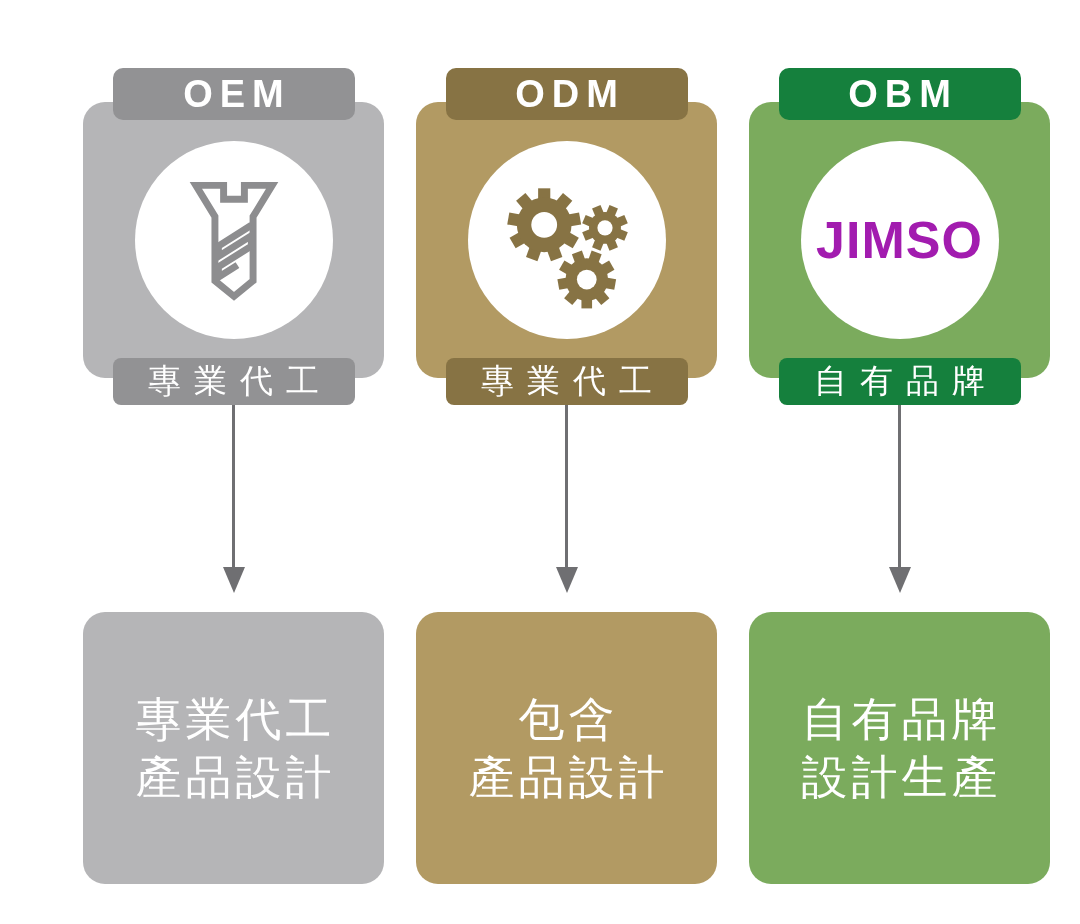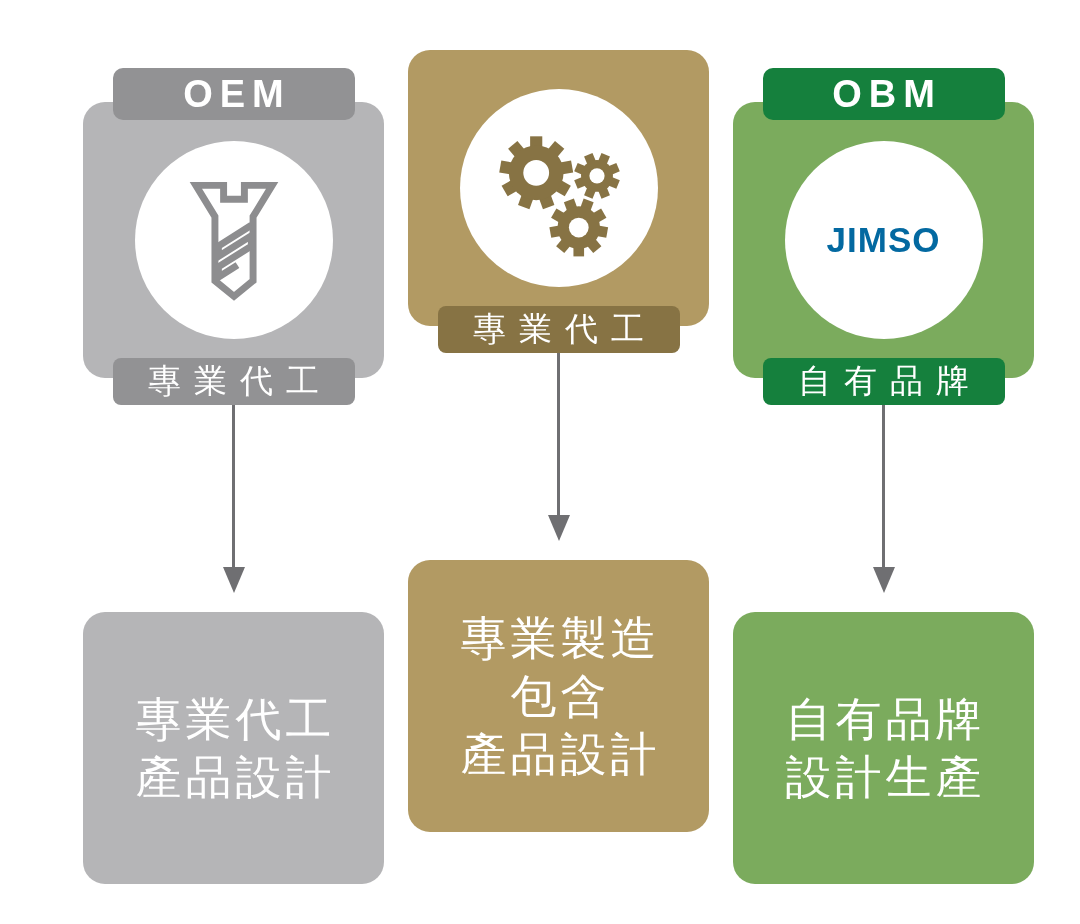--- a/index.html
+++ b/index.html
@@ -1,20 +1,20 @@
 <!DOCTYPE html>
 <html><head>
 <meta charset="utf-8">
 <style>
   html,body{margin:0;padding:0;background:#ffffff;}
   .canvas{
     position:relative;width:1080px;height:924px;background:#ffffff;
     font-family:"Liberation Sans",sans-serif;overflow:hidden;
   }
-  .columns{position:absolute;left:83px;top:68px;display:flex;gap:24px;}
+  .columns{position:absolute;left:83px;top:68px;display:flex;gap:32px;}
   .column{width:301px;display:flex;flex-direction:column;align-items:center;}
 
   .tab{
     width:242px;height:52px;border-radius:10px;z-index:2;
     display:flex;align-items:center;justify-content:center;
     color:#ffffff;font-weight:bold;font-size:38px;letter-spacing:7px;padding-left:7px;
     box-sizing:border-box;
   }
   .card{
     width:301px;height:276px;border-radius:22px;margin-top:-18px;z-index:1;
@@ -38,21 +38,21 @@
     border-top:26px solid #6f6f72;
   }
   .bottom-box{
     width:301px;height:272px;border-radius:22px;margin-top:19px;
     display:flex;flex-direction:column;align-items:center;justify-content:center;
     color:#ffffff;font-size:46px;line-height:58px;letter-spacing:4px;
     text-align:center;
   }
   .desc-line{padding-left:4px;}
 
-  .brand-logo{font-size:35px;font-weight:bold;letter-spacing:1px;color:#0369a1;}
+  .brand-logo{font-size:52px;font-weight:bold;letter-spacing:1px;color:#a21caf;}
 
   
   .col-oem .tab,.col-oem .labelbar{background:#929294;}
   .col-oem .card,.col-oem .bottom-box{background:#b5b5b7;}
   .col-odm .tab,.col-odm .labelbar{background:#877344;}
   .col-odm .card,.col-odm .bottom-box{background:#b29a63;}
   .col-obm .tab,.col-obm .labelbar{background:#15803d;}
   .col-obm .card,.col-obm .bottom-box{background:#7bab5d;}
 </style>
 </head>
@@ -76,20 +76,21 @@
         <div class="arrow-line"></div>
         <div class="arrow-head"></div>
       </div>
       <div class="bottom-box">
         <div class="desc-line">專業代工</div>
         <div class="desc-line">產品設計</div>
       </div>
     </div>
 
     <div class="column col-odm">
+      <div class="tab">ODM</div>
       <div class="card">
         <div class="circle">
           <svg width="152" height="152" viewBox="0 0 200 200">
 
             <g transform="translate(70,80)" fill="#877344">
               <g>
                 <rect x="-8" y="-48" width="16" height="22"></rect>
                 <rect x="-8" y="-48" width="16" height="22" transform="rotate(40)"></rect>
                 <rect x="-8" y="-48" width="16" height="22" transform="rotate(80)"></rect>
                 <rect x="-8" y="-48" width="16" height="22" transform="rotate(120)"></rect>
@@ -135,21 +136,20 @@
             </g>
           </svg>
         </div>
       </div>
       <div class="labelbar">專業代工</div>
       <div class="arrow-wrap">
         <div class="arrow-line"></div>
         <div class="arrow-head"></div>
       </div>
       <div class="bottom-box">
-        <div class="desc-line">專業製造</div>
         <div class="desc-line">包含</div>
         <div class="desc-line">產品設計</div>
       </div>
     </div>
 
     <div class="column col-obm">
       <div class="tab">OBM</div>
       <div class="card">
         <div class="circle">
           <div class="brand-logo">JIMSO</div>

